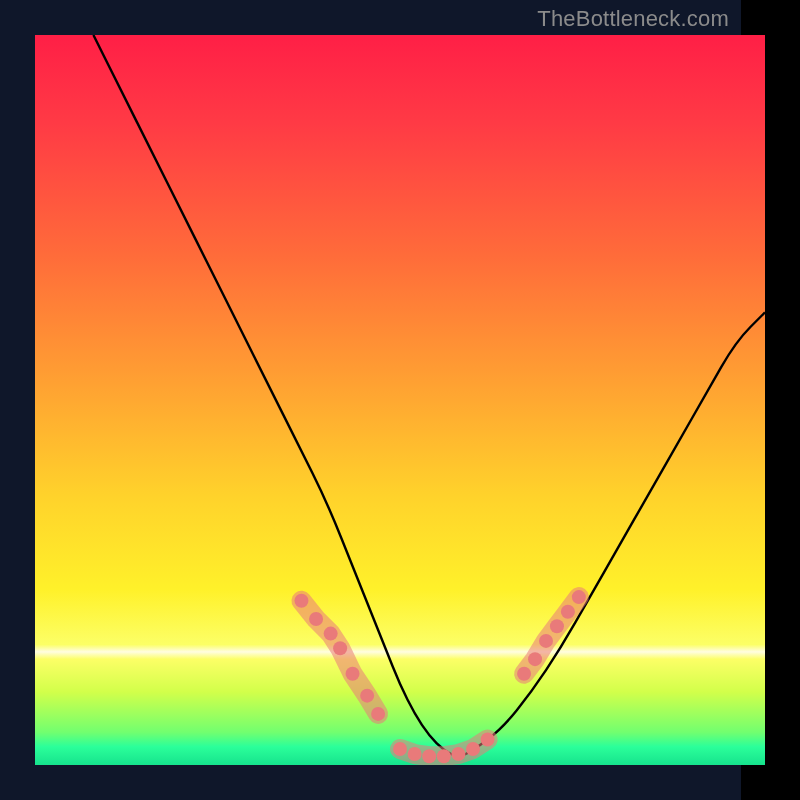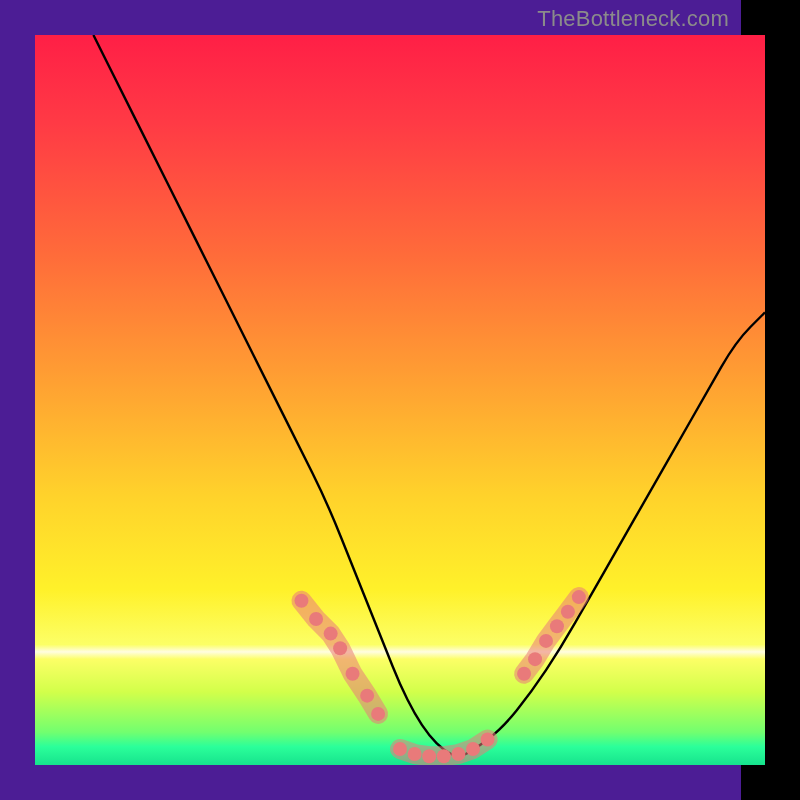--- a/index.html
+++ b/index.html
@@ -7,21 +7,21 @@
     padding: 0;
     width: 800px;
     height: 800px;
     background: #000;
     overflow: hidden;
   }
   .stage {
     position: relative;
     width: 741px;
     height: 800px;
-    background: #4c1d95;
+    background: #0f172a;
   }
   svg {
     position: absolute;
     top: 0;
     left: 0;
   }
   .watermark {
     position: absolute;
     top: 6px;
     right: 12px;

